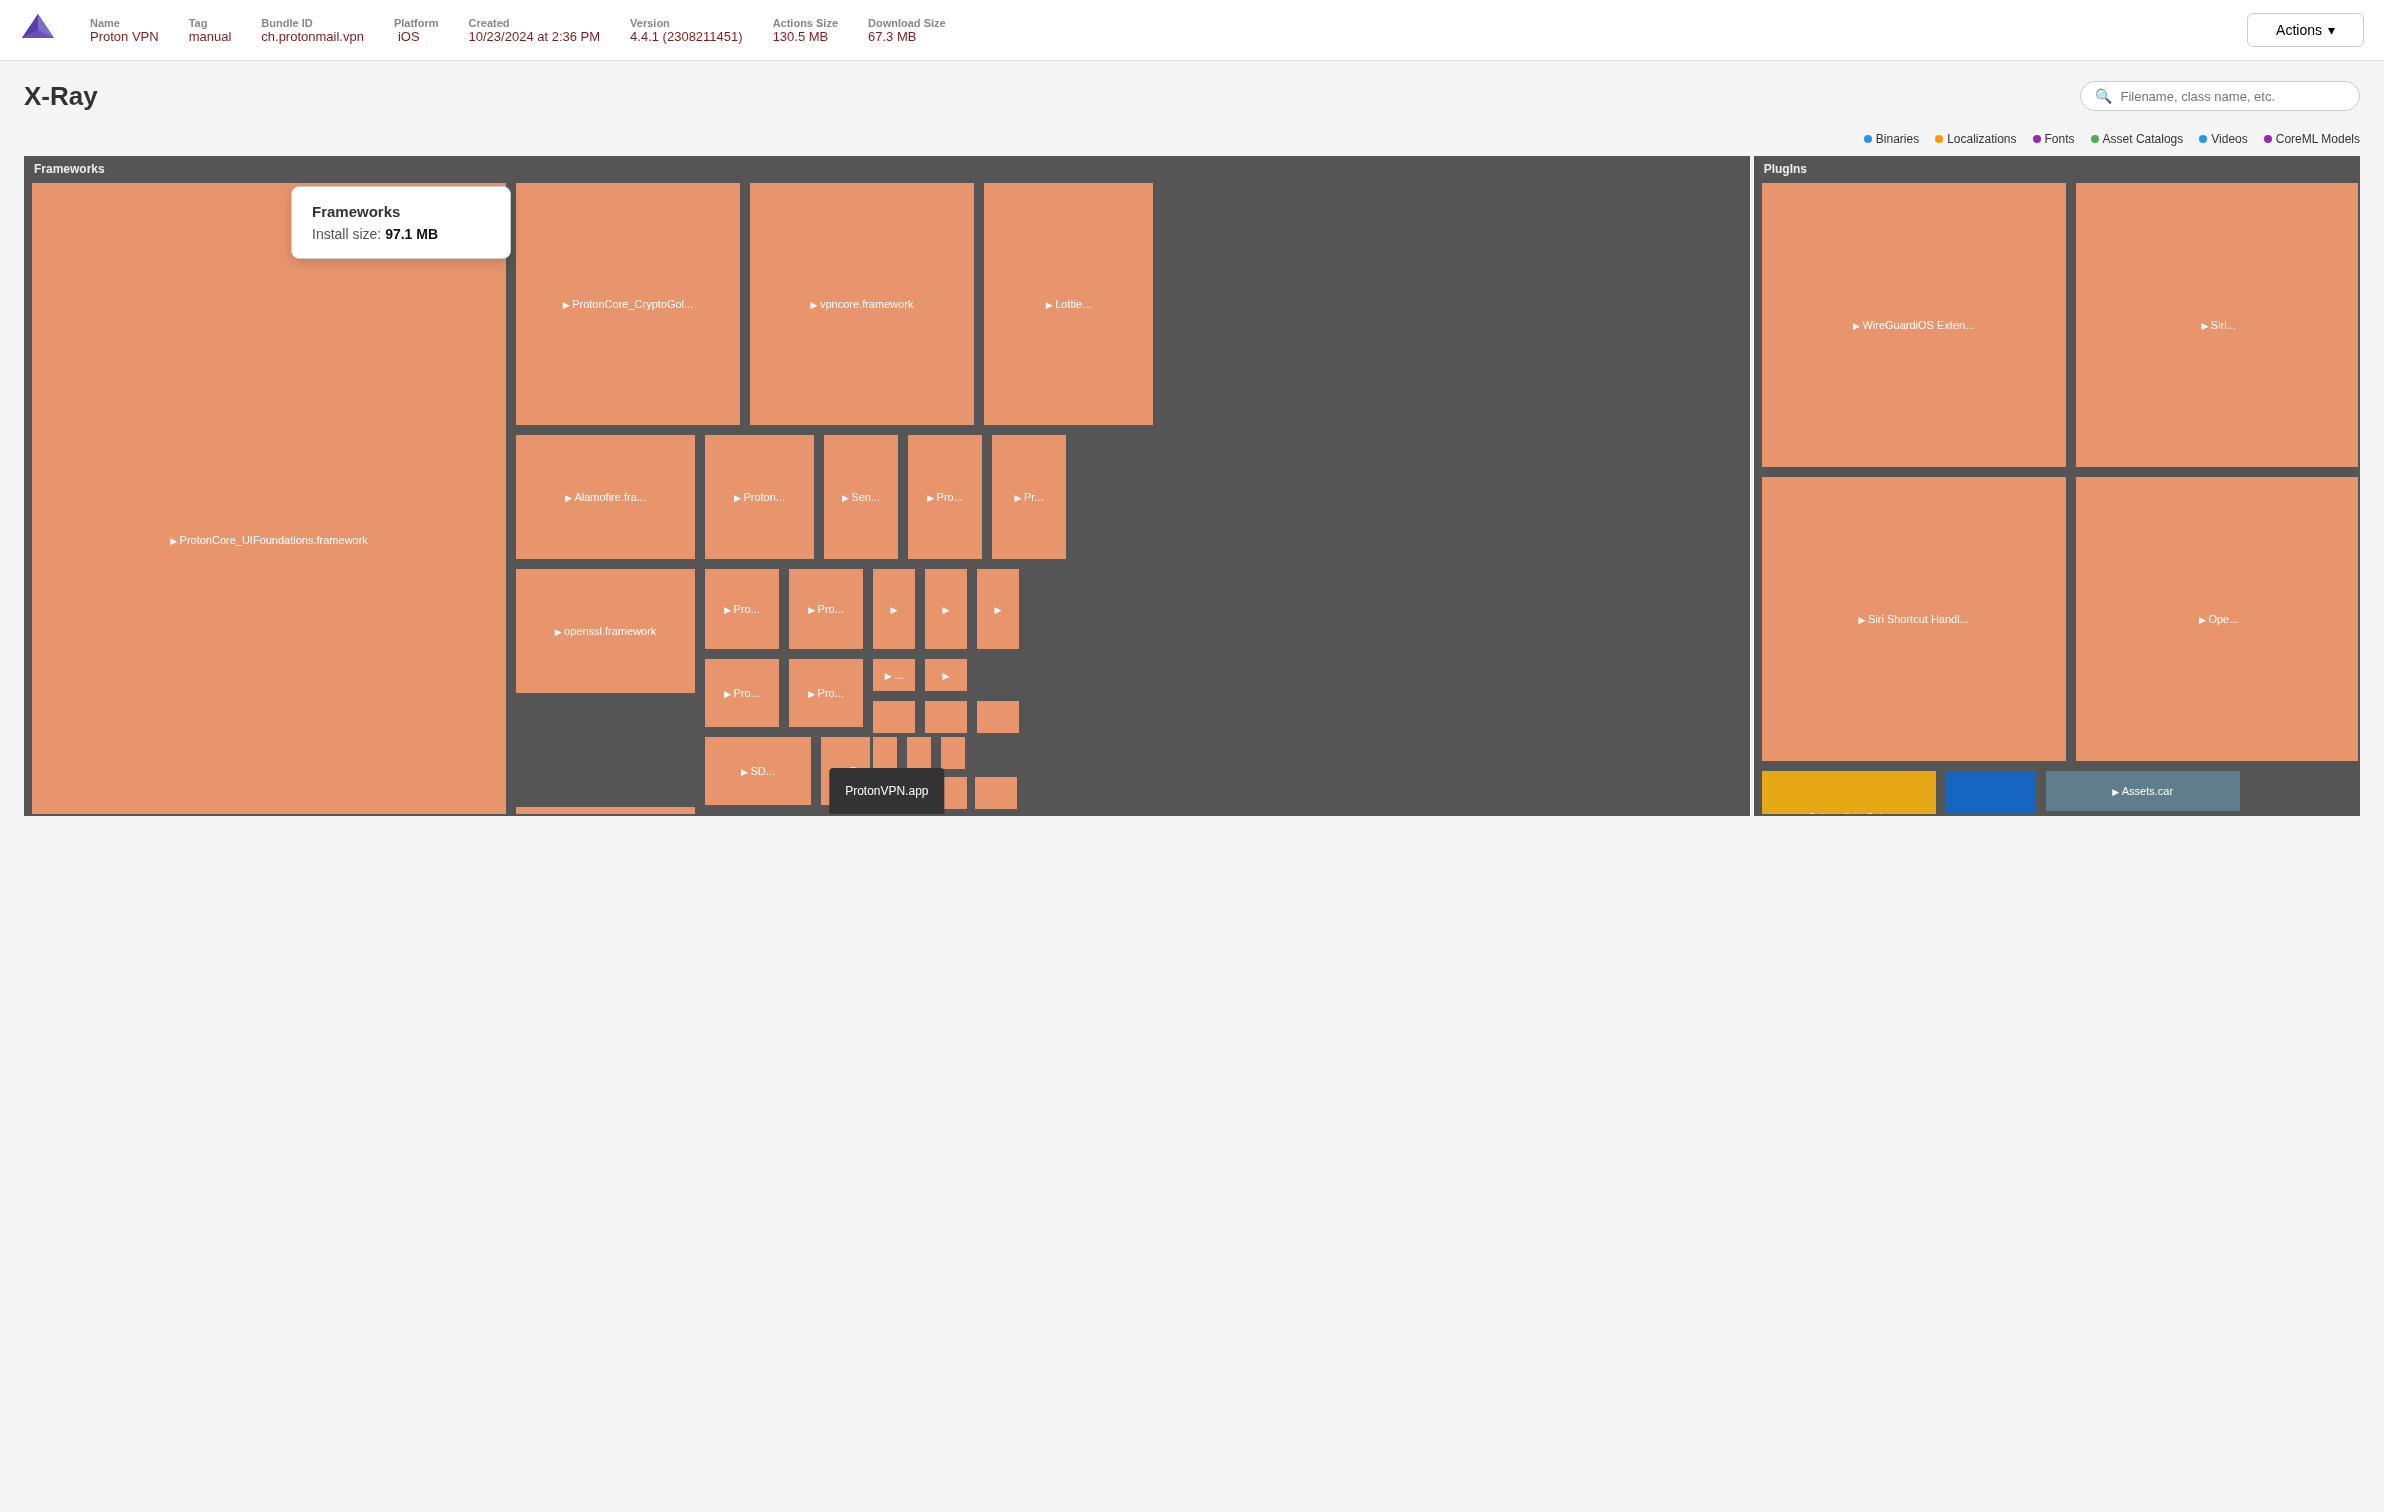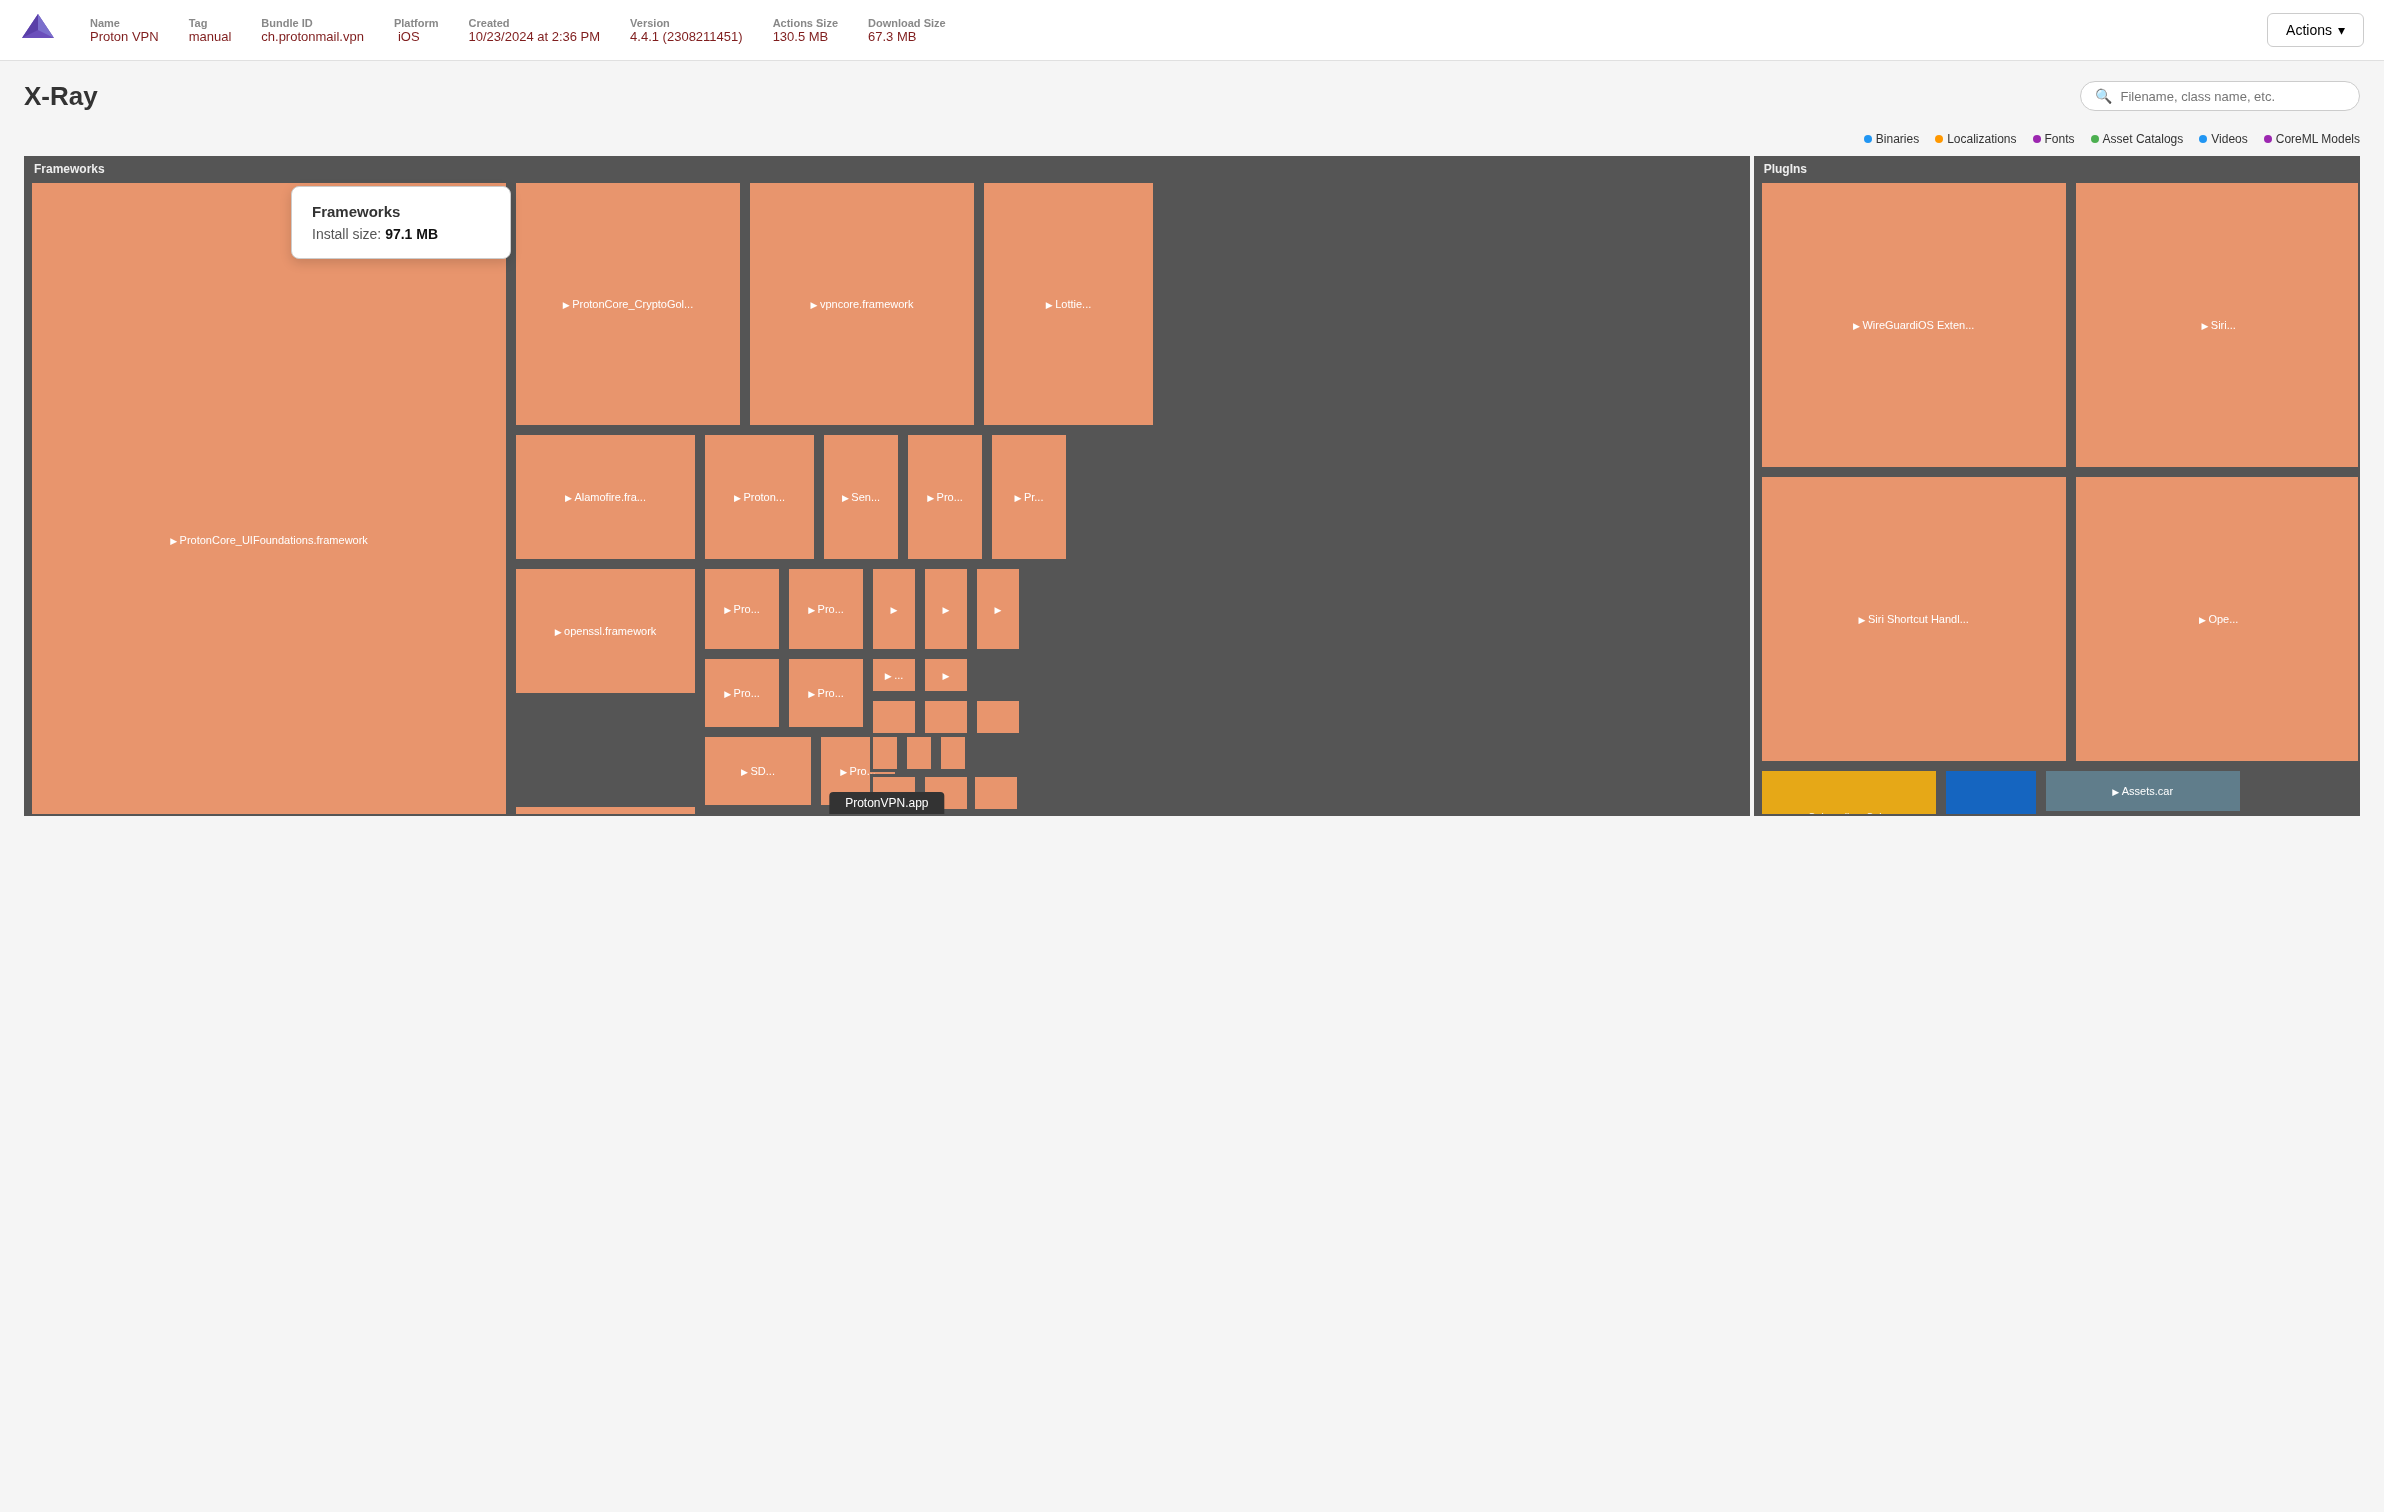--- a/index.html
+++ b/index.html
@@ -17,21 +17,21 @@
     .header-logo {
       width: 36px;
       height: 36px;
       margin-right: 4px;
     }
     .header-field { display: flex; flex-direction: column; }
     .header-field-label { font-size: 11px; color: #888; font-weight: bold; }
     .header-field-value { font-size: 13px; color: #7f1d1d; font-weight: 500; }
     .actions-btn {
       margin-left: auto;
-      padding: 8px 18px;
+      padding: 8px 28px;
       border: 1px solid #ccc;
       border-radius: 6px;
       background: #fff;
       font-size: 14px;
       cursor: pointer;
       display: flex;
       align-items: center;
       gap: 6px;
     }
 
@@ -155,21 +155,21 @@
 
     
     .app-bar {
       position: absolute;
       bottom: 0;
       left: 50%;
       transform: translateX(-50%);
       background: #333;
       color: #fff;
       font-size: 12px;
-      padding: 4px 16px;
+      padding: 16px 16px;
       border-radius: 4px 4px 0 0;
       z-index: 10;
     }
   </style>
 </head>
 <body>
 
 <div class="header">
 
   <div>

